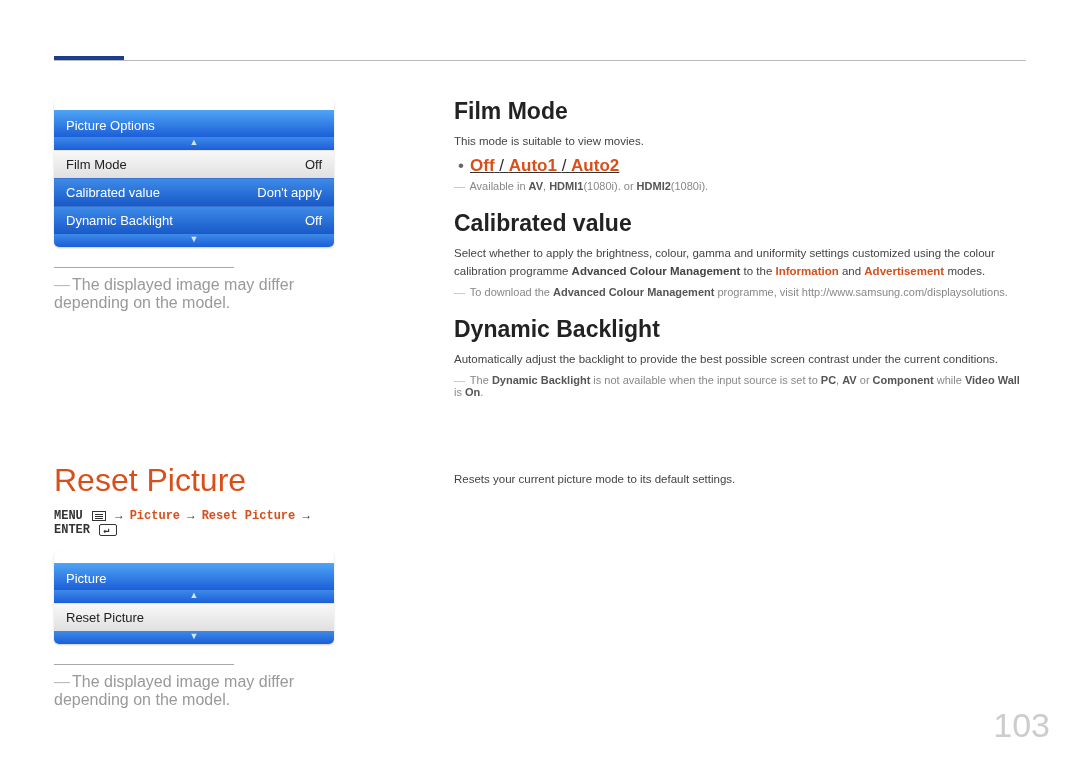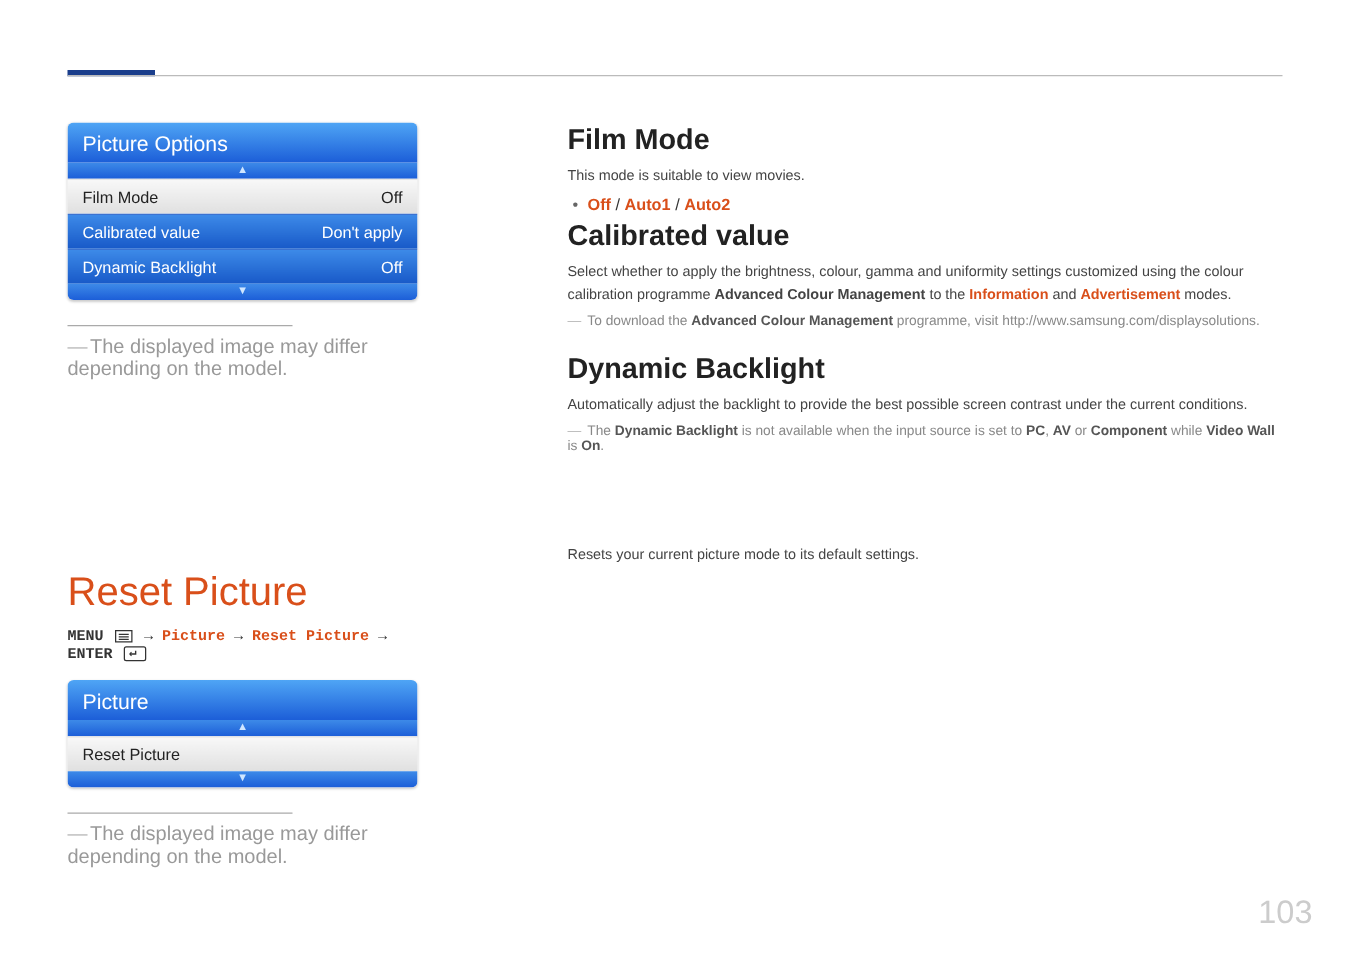--- a/index.html
+++ b/index.html
@@ -41,23 +41,24 @@
 
   .ui-panel {
     border-radius: 5px;
     overflow: hidden;
     margin-bottom: 6px;
     box-shadow: 0 1px 2px rgba(0,0,0,.2);
   }
   .ui-header {
     background: linear-gradient(#4fa5f5, #1c5ed8);
     color: #fff;
-    font-size: 17px;
+    font-size: 13px;
     padding: 8px 12px 4px 12px;
     position: relative;
+    margin-top: 12px;
   }
   .ui-arrow {
     text-align: center;
     font-size: 9px;
     color: #cfe6ff;
     line-height: 10px;
     background: linear-gradient(#3d8ae8, #1c5ed8);
     padding-bottom: 3px;
   }
   .ui-arrow-up::before { content: "▲"; }
@@ -135,42 +136,43 @@
   }
   .para {
     font-size: 11.5px;
     color: #444;
     line-height: 1.5;
     margin-bottom: 6px;
   }
   .bold { font-weight: bold; }
   .red { color: #d94f1a; }
   .bullet {
-    font-size: 13px;
+    font-size: 17px;
     margin: 4px 0 4px 16px;
     position: relative;
+    text-decoration: underline;
   }
   .bullet::before {
     content:"•"; position:absolute; left:-12px; color:#666;
   }
   .dashnote {
     font-size: 11px;
     color: #888;
     margin: 2px 0 18px 0;
   }
   .dashnote::before {
     content:"―"; color:#bbb; margin-right:4px; letter-spacing:-2px;
   }
   .dashnote .bold { color:#555; }
 
   .page-num {
     position: absolute;
     bottom: 18px;
     right: 30px;
-    font-size: 26px;
+    font-size: 34px;
     color: #ccc;
     font-weight: 300;
   }
 </style>
 </head>
 <body>
 
 <div class="topbar-accent"></div>
 <div class="topbar"></div>
 
@@ -229,20 +231,23 @@
 
   <h2 class="sect">Film Mode</h2>
   <p class="para">This mode is suitable to view movies.</p>
   <div class="bullet">
     <span class="bold red">Off</span>
     <span> / </span>
     <span class="bold red">Auto1</span>
     <span> / </span>
     <span class="bold red">Auto2</span>
   </div>
+  <p class="dashnote">
+    <span>Available in </span><span class="bold">AV</span><span>, </span><span class="bold">HDMI1</span><span>(1080i). or </span><span class="bold">HDMI2</span><span>(1080i).</span>
+  </p>
 
   <h2 class="sect">Calibrated value</h2>
   <p class="para">
     <span>Select whether to apply the brightness, colour, gamma and uniformity settings customized using the colour calibration programme </span><span class="bold">Advanced Colour Management</span><span> to the </span><span class="bold red">Information</span><span> and </span><span class="bold red">Advertisement</span><span> modes.</span>
   </p>
   <p class="dashnote">
     <span>To download the </span><span class="bold">Advanced Colour Management</span><span> programme, visit http://www.samsung.com/displaysolutions.</span>
   </p>
 
   <h2 class="sect">Dynamic Backlight</h2>

